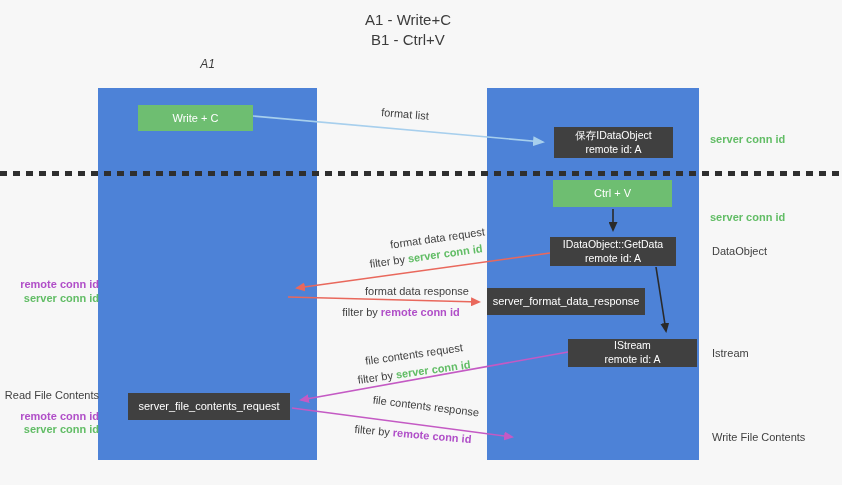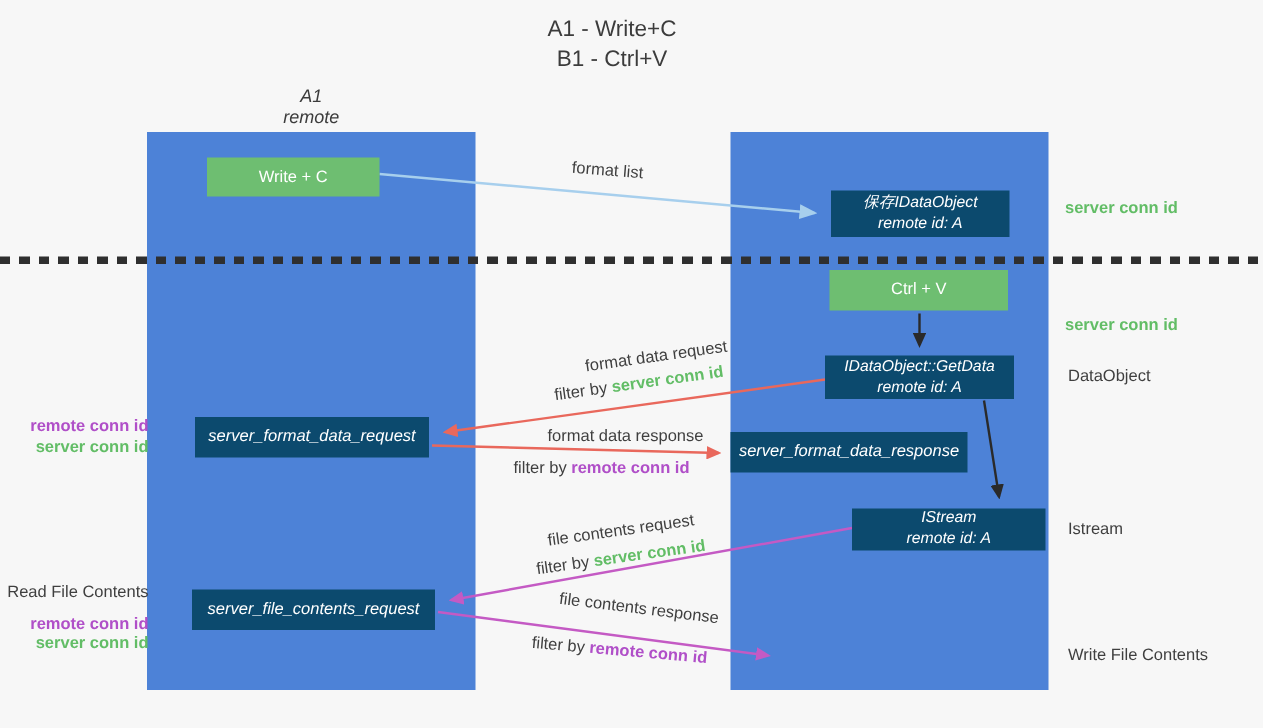--- a/index.html
+++ b/index.html
@@ -21,42 +21,41 @@
 
   .dotted { position:absolute; left:0; top:171px; width:842px; height:5px;
             background:repeating-linear-gradient(90deg,#2f2f2f 0 7px,transparent 7px 13px); }
 
   .arrows { position:absolute; left:0; top:0; width:842px; height:485px; pointer-events:none; }
 
   .box { position:absolute; display:flex; flex-direction:column; align-items:center;
          justify-content:center; color:#fff; font-size:11px; line-height:1.3;
          text-align:center; white-space:nowrap; }
   .green-box  { background:#6ebe71; }
-  .orange-box { background:#0c4a6e;font-style:italic; }
+  .orange-box { background:#404040; }
 
   .lbl { position:absolute; font-size:11px; color:#3f3f3f; text-align:center;
          white-space:nowrap; }
   .note { position:absolute; font-size:11px; color:#3f3f3f; white-space:nowrap; }
   .left-note { left:0; width:99px; text-align:right; }
   .green-t  { color:#62bd66; font-weight:bold; }
   .purple-t { color:#b04fc8; font-weight:bold; }
 </style>
 </head>
 <body>
 
 <div class="canvas">
 
   <div class="title">
     <div>A1 - Write+C</div>
     <div>B1 - Ctrl+V</div>
   </div>
 
   <div class="hdr hdr-a">
     <div>A1</div>
-    <div>remote</div>
   </div>
 
   <div class="lane lane-a"></div>
   <div class="lane lane-b"></div>
 
   <div class="dotted"></div>
 
   <svg class="arrows" viewBox="0 0 842 485">
     <defs>
       <marker id="m-blue" markerWidth="12" markerHeight="10" refX="10" refY="5" orient="auto" markerUnits="userSpaceOnUse">
@@ -92,23 +91,20 @@
 
   <div class="box green-box" style="left:553px; top:180px; width:119px; height:27px;">
     <div>Ctrl + V</div>
   </div>
 
   <div class="box orange-box" style="left:550px; top:237px; width:126px; height:29px; font-size:10.5px;">
     <div>IDataObject::GetData</div>
     <div>remote id: A</div>
   </div>
 
-  <div class="box orange-box" style="left:130px; top:278px; width:156px; height:27px;">
-    <div>server_format_data_request</div>
-  </div>
 
   <div class="box orange-box" style="left:487px; top:288px; width:158px; height:27px;">
     <div>server_format_data_response</div>
   </div>
 
   <div class="box orange-box" style="left:568px; top:339px; width:129px; height:28px; font-size:10.5px;">
     <div>IStream</div>
     <div>remote id: A</div>
   </div>
 

